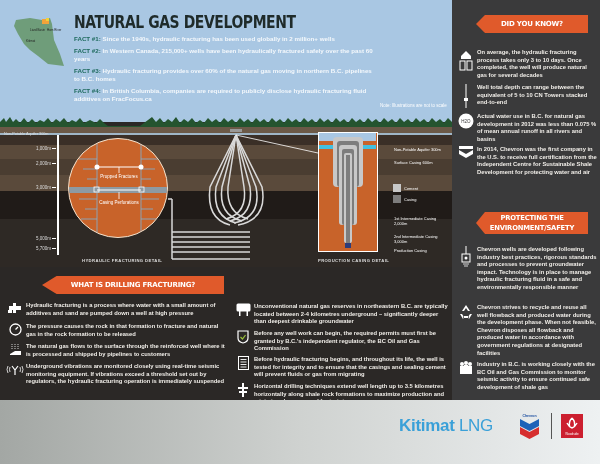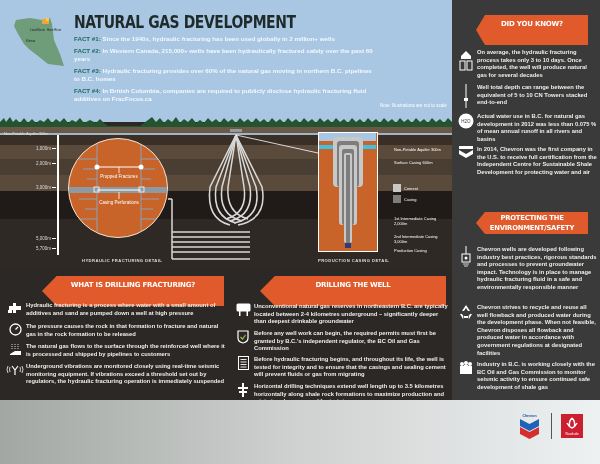--- a/index.html
+++ b/index.html
@@ -30,21 +30,21 @@
 
   .circle { position: absolute; left: 68px; top: 138px; width: 100px; height: 100px; border-radius: 50%; background: #c8632a; border: 1.5px solid #f3e3cf; overflow: hidden; }
   .circ-label { position: absolute; font-size: 4.5px; color: #fff; text-align: center; width: 60px; }
   .detail-caption { position: absolute; font-size: 4.2px; color: #ddd; font-weight: bold; letter-spacing: 0.4px; }
 
   .prod-box { position: absolute; left: 318px; top: 132px; width: 60px; height: 120px; background: #c8632a; border: 1.5px solid #fff; }
   .prod-label { position: absolute; font-size: 4px; color: #fff; line-height: 5px; }
   .legend-sw { position: absolute; width: 8px; height: 8px; }
 
   
-  .banner { position: absolute; height: 30px; background: #e05a2b; color: #fff; font-family: "DejaVu Sans", sans-serif; font-weight: bold; font-size: 7px; text-align: center; line-height: 18px; letter-spacing: -0.2px; clip-path: polygon(8% 0, 100% 0, 100% 100%, 8% 100%, 0 50%); box-shadow: 2px 2px 2px rgba(0,0,0,0.4); }
+  .banner { position: absolute; height: 18px; background: #e05a2b; color: #fff; font-family: "DejaVu Sans", sans-serif; font-weight: bold; font-size: 7px; text-align: center; line-height: 18px; letter-spacing: -0.2px; clip-path: polygon(8% 0, 100% 0, 100% 100%, 8% 100%, 0 50%); box-shadow: 2px 2px 2px rgba(0,0,0,0.4); }
   .item { position: absolute; display: flex; align-items: flex-start; }
   .item .ico { width: 22px; flex: 0 0 22px; display: flex; justify-content: center; color: #fff; }
   .item .txt { font-size: 5.8px; line-height: 7.6px; color: #f1eee9; font-weight: bold; }
 
   
   .rcol { position: absolute; left: 452px; top: 0; width: 148px; height: 400px; background: #3a3a3b; }
   .rcol .item .txt { font-size: 5.8px; line-height: 7.6px; }
 
   
   .footer { position: absolute; left: 0; top: 400px; width: 600px; height: 64px; background: linear-gradient(90deg, #a3a7a4 0%, #cfd2d0 50%, #eef1f2 100%); }
@@ -208,21 +208,20 @@
   <div class="item" style="left:4px;top:363px;width:224px;">
     <span class="ico">
         <svg width="18" height="13" viewBox="0 0 18 13">
           <path d="M2 3 Q0 6.5 2 10 M4 4 Q3 6.5 4 9 M16 3 Q18 6.5 16 10 M14 4 Q15 6.5 14 9" stroke="#fff" stroke-width="0.8" fill="none"></path>
           <path d="M6 3 L9 7 L12 3 M9 7 V12" stroke="#fff" stroke-width="1.2" fill="none"></path>
         </svg>
       </span>
     <span class="txt">Underground vibrations are monitored closely using real-time seismic monitoring equipment. If vibrations exceed a threshold set out by regulators, the hydraulic fracturing operation is immediately suspended</span>
   </div>
 
-  <div class="banner" style="left:260px;top:276px;width:186px;">DRILLING THE WELL</div>
 
   <div class="item" style="left:232px;top:303px;width:218px;">
     <span class="ico">
         <svg width="15" height="13" viewBox="0 0 15 13">
           <rect x="0.5" y="0.5" width="14" height="8" rx="1.5" fill="#fff"></rect>
           <rect x="3" y="8" width="1.5" height="5" fill="#fff"></rect>
           <rect x="10.5" y="8" width="1.5" height="5" fill="#fff"></rect>
         </svg>
       </span>
     <span class="txt">Unconventional natural gas reserves in northeastern B.C. are typically located between 2-4 kilometres underground – significantly deeper than deepest drinkable groundwater</span>
@@ -327,20 +326,21 @@
             <rect x="2" y="5" width="4" height="8" fill="#fff"></rect>
             <rect x="6" y="4" width="4" height="9" fill="#fff"></rect>
             <rect x="10" y="5" width="4" height="8" fill="#fff"></rect>
           </svg>
         </span>
       <span class="txt">Industry in B.C. is working closely with the BC Oil and Gas Commission to monitor seismic activity to ensure continued safe development of shale gas</span>
     </div>
   </div>
 
   <div class="footer">
+    <div class="kitimat"><span>Kitimat</span><span class="lng"> LNG</span></div>
     <svg class="chevron-logo" viewBox="0 0 21 26">
       <text x="10.5" y="4" font-size="3.5" text-anchor="middle" fill="#1d4fa0" font-weight="bold">Chevron</text>
       <path d="M1 6 L10.5 11 L20 6 V13 L10.5 18 L1 13 Z" fill="#1d62b8"></path>
       <path d="M1 14 L10.5 19 L20 14 V21 L10.5 26 L1 21 Z" fill="#d62e2e"></path>
     </svg>
     <div class="sep"></div>
     <div class="woodside-logo">
       <svg width="22" height="24" viewBox="0 0 22 24">
           <path d="M11 4 Q7 8 9 13 M11 4 Q15 8 13 13 M6 9 Q8 13 11 14 M16 9 Q14 13 11 14" stroke="#fff" stroke-width="1.4" fill="none"></path>
           <text x="11" y="21" font-size="3" text-anchor="middle" fill="#fff">Woodside</text>

